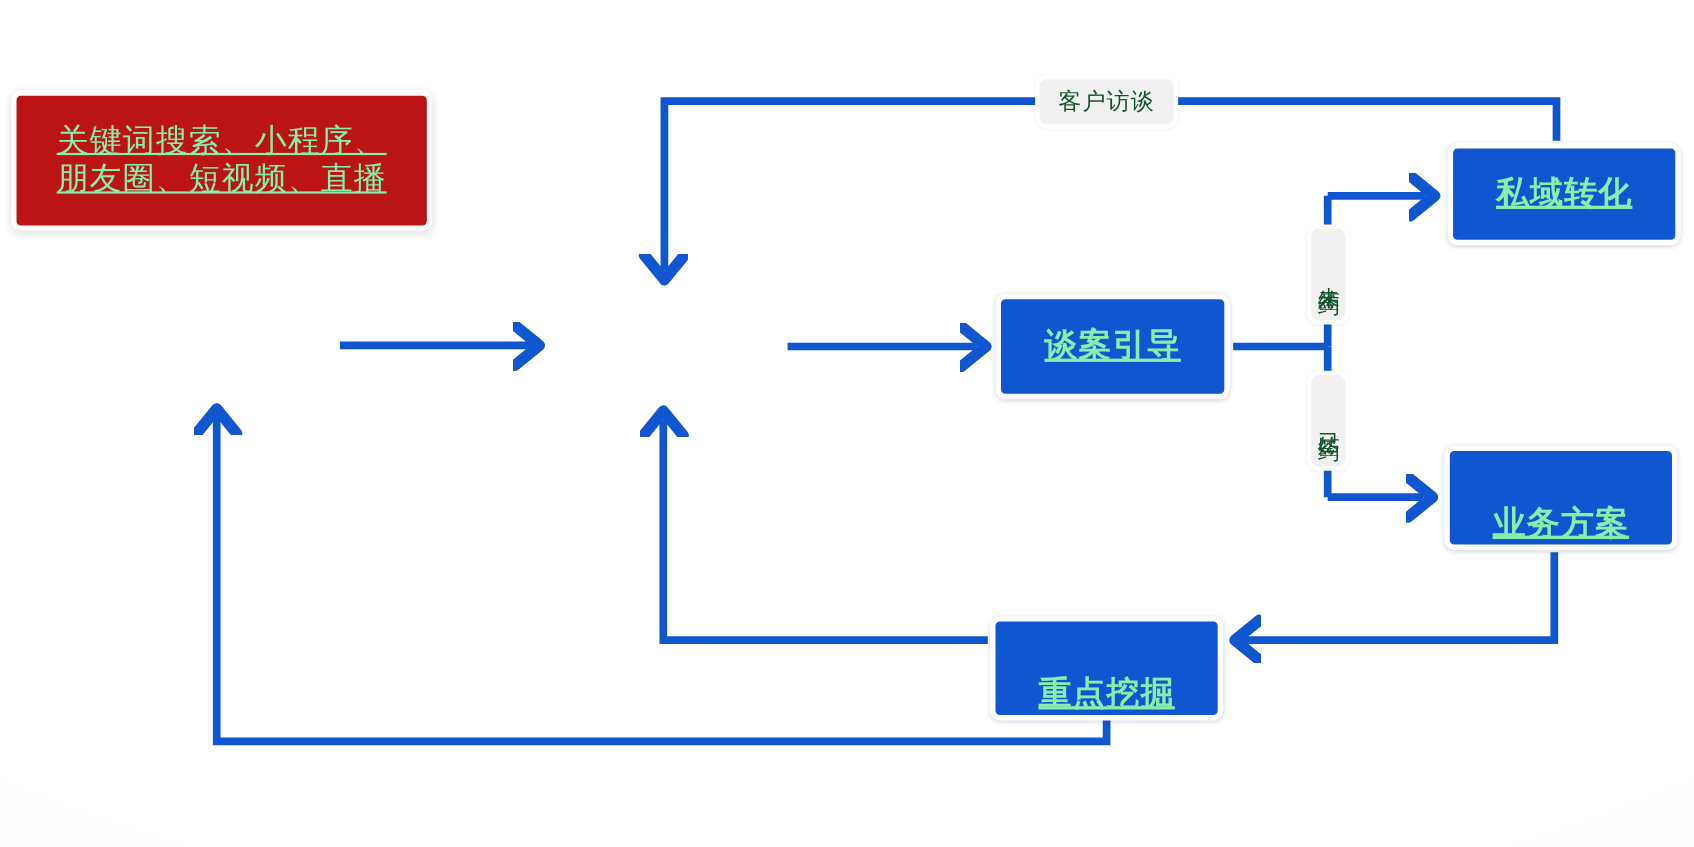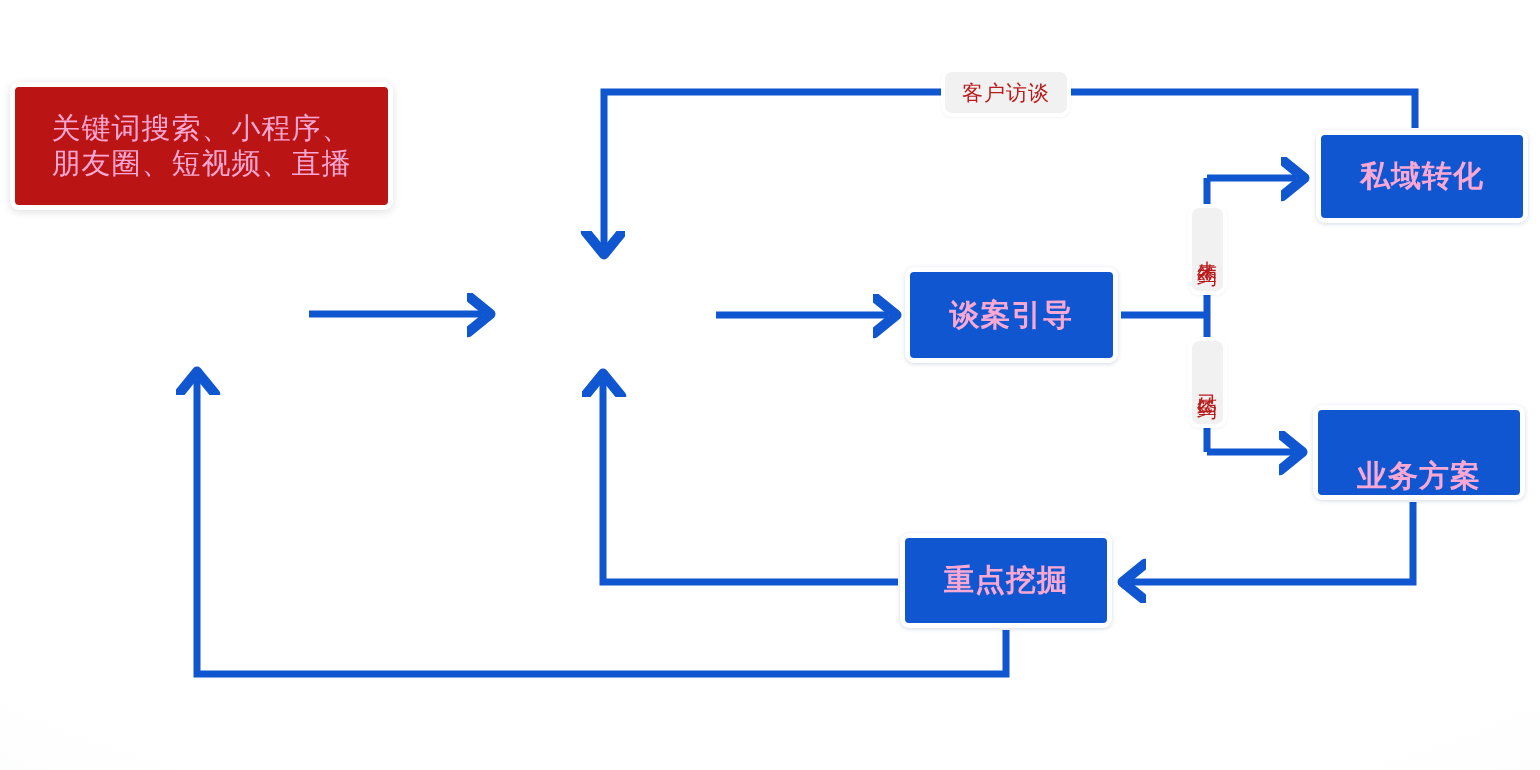--- a/index.html
+++ b/index.html
@@ -22,26 +22,27 @@
     height: 770px;
   }
   .node {
     position: absolute;
     box-sizing: border-box;
     display: flex;
     align-items: center;
     justify-content: center;
     border-radius: 9px;
     border: 5px solid #ffffff;
-    color: #f9a8d4;
+    color: #86efac;
     font-weight: bold;
     letter-spacing: 1px;
     text-align: center;
     line-height: 1.22;
     z-index: 5;
+    text-decoration: underline;
   }
   .node-blue {
     background: #0F56D0;
     font-size: 30px;
     box-shadow: 0 1px 4px rgba(20,50,110,0.18);
   }
   .node-red {
     background: #BB1414;
     font-size: 29px;
     font-weight: normal;
@@ -50,21 +51,21 @@
   }
   .edge-label {
     position: absolute;
     box-sizing: border-box;
     display: flex;
     align-items: center;
     justify-content: center;
     background: #F1F1F1;
     border: 4px solid #ffffff;
     border-radius: 11px;
-    color: #b91c1c;
+    color: #14532d;
     font-size: 21px;
     line-height: 1.3;
     z-index: 6;
     box-shadow: 0 1px 3px rgba(0,0,0,0.05);
   }
   .edge-label.vertical {
     writing-mode: vertical-rl;
     text-orientation: upright;
     letter-spacing: 3px;
     font-size: 20px;
@@ -125,21 +126,21 @@
   </div>
 
   <div class="node node-blue" style="left:1316px; top:130px; width:212px; height:93px;">
     <span>私域转化</span>
   </div>
 
   <div class="node node-blue" style="left:1313px; top:405px; width:212px; height:95px;align-items:flex-end;">
     <span>业务方案</span>
   </div>
 
-  <div class="node node-blue" style="left:900px; top:533px; width:212px; height:95px;">
+  <div class="node node-blue" style="left:900px; top:560px; width:212px; height:95px;align-items:flex-end;">
     <span>重点挖掘</span>
   </div>
 
   <div class="edge-label horizontal" style="left:941px; top:68px; width:130px; height:49px;">
     <span>客户访谈</span>
   </div>
 
   <div class="edge-label vertical" style="left:1188px; top:204px; width:39px; height:91px;">
     <span>未签约</span>
   </div>

